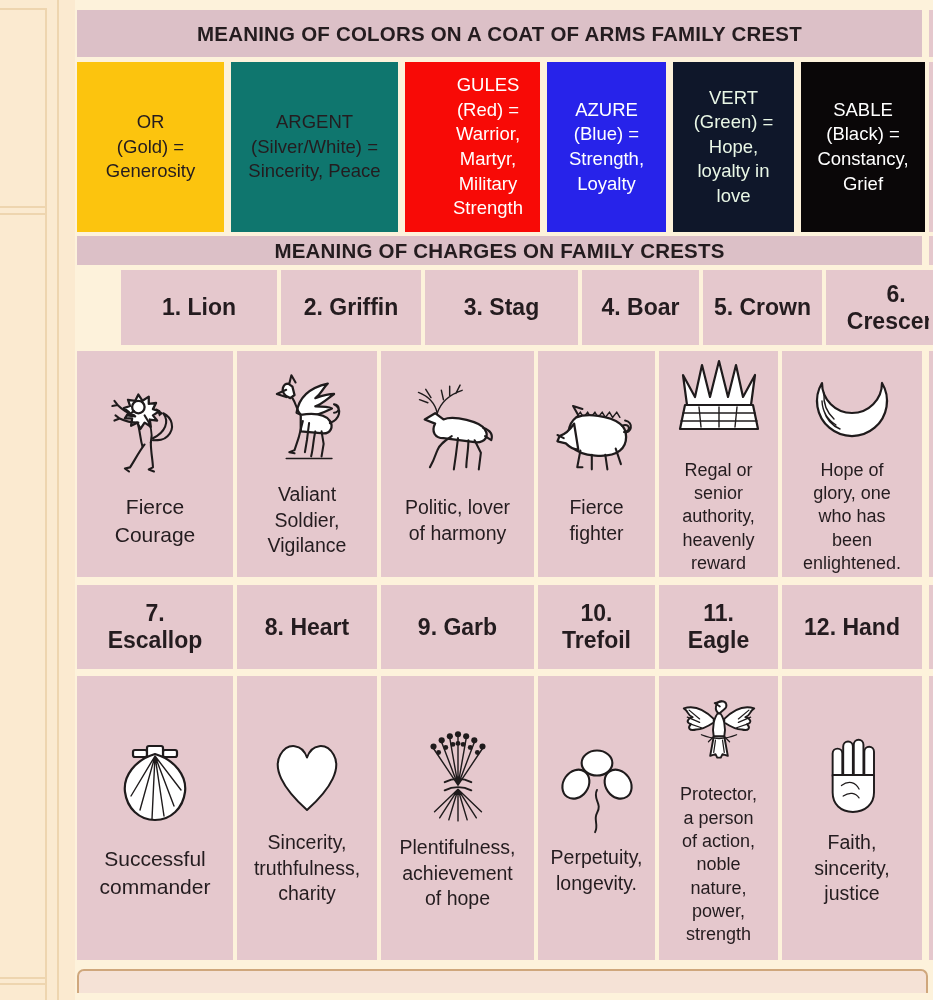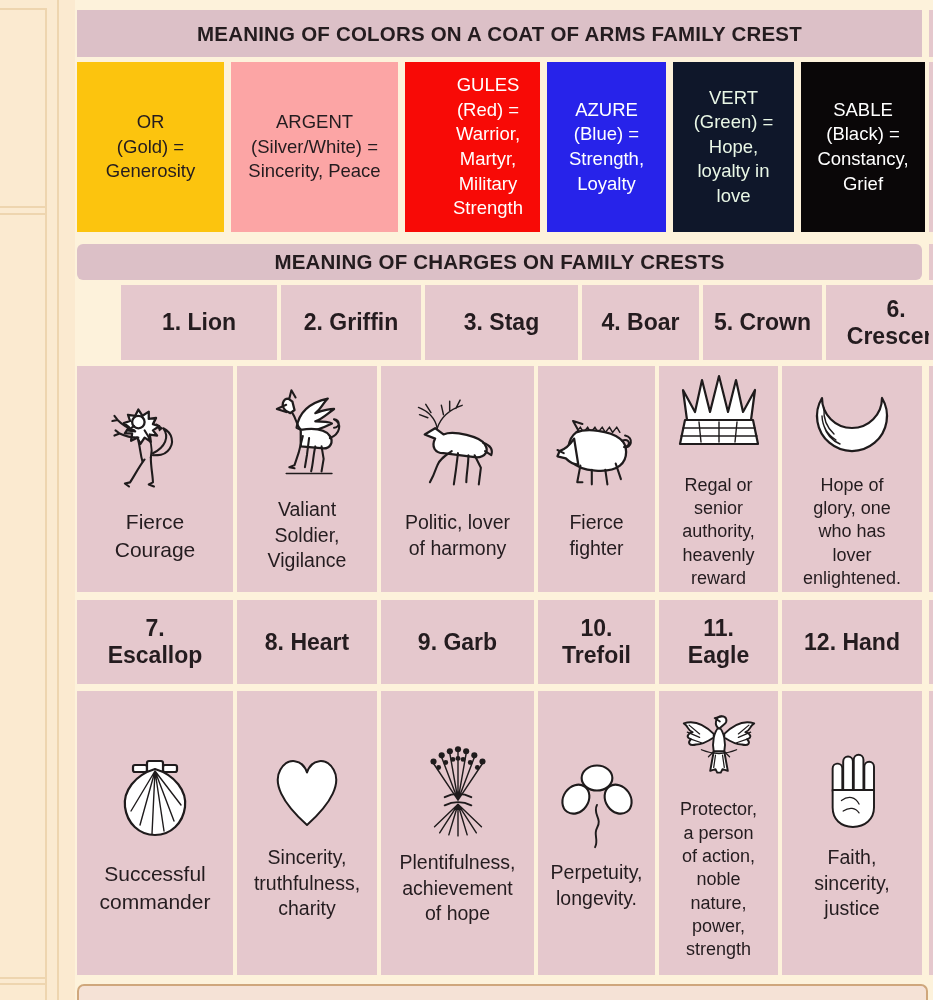--- a/index.html
+++ b/index.html
@@ -9,21 +9,21 @@
   
   .guide{position:absolute;background:#e9cda4;opacity:.75;}
 
   
   #panel{position:absolute;left:75px;top:0;width:858px;height:1000px;background:#fdf2db;}
   #panel .inner{position:relative;padding-left:2px;}
 
   .band{position:relative;width:845px;background:#dcc0c7;display:flex;align-items:center;justify-content:center;}
   .band::after,.trow::after,.tiles::after{content:"";position:absolute;left:852px;top:0;bottom:0;width:12px;background:#e5c8cd;}
   .band1{margin-top:10px;height:47px;}
-  .band2{margin-top:12px;height:36px;border-radius:6px;}
+  .band2{margin-top:4px;height:29px;}
   .band-title{font-size:20.5px;font-weight:bold;color:#241c1f;letter-spacing:.2px;text-align:left;}
 
   .tiles{position:relative;margin-top:5px;display:grid;grid-template-columns:147px 167px 135px 119px 121px 124px;column-gap:7px;height:170px;}
   .tile{display:flex;align-items:center;justify-content:center;text-align:center;}
   .tile-text{font-size:18.5px;line-height:1.33;white-space:pre-line;}
 
   .trow{position:relative;display:grid;grid-template-columns:156px 140px 153px 117px 119px 140px;column-gap:4px;}
   .hdr-row1{margin-top:5px;height:75px;padding-left:44px;}
   .img-row1{margin-top:6px;height:226px;}
   .hdr-row2{margin-top:8px;height:84px;}
@@ -62,21 +62,21 @@
       <div class="band band1">
         <div class="band-title">MEANING OF COLORS ON A COAT OF ARMS FAMILY CREST</div>
       </div>
 
       <div class="tiles">
         <div class="tile" style="background: rgb(252, 196, 14); color: rgb(36, 28, 31);">
           <div class="tile-text">OR
 (Gold) =
 Generosity</div>
         </div>
-        <div class="tile" style="background: #fca5a5; color: rgb(36, 28, 31);">
+        <div class="tile" style="background: #0f766e; color: rgb(36, 28, 31);">
           <div class="tile-text">ARGENT
 (Silver/White) =
 Sincerity, Peace</div>
         </div>
         <div class="tile" style="background: rgb(248, 10, 6); color: rgb(255, 255, 255); padding-left: 31px;">
           <div class="tile-text">GULES
 (Red) =
 Warrior,
 Martyr,
 Military
@@ -197,21 +197,21 @@
         <div class="cell">
           <span class="icon">
             <svg width="100" height="100" viewBox="0 0 100 100">
               <path class="wh" d="M20 30A35 35 0 1 0 80 30A30 30 0 0 1 20 30 Z" stroke-width="2.6"></path>
               <path class="th" d="M22 40a32 32 0 0 0 10 26M20 48a30 30 0 0 0 14 24M22 58a28 28 0 0 0 16 18"></path>
             </svg>
           </span>
           <div class="caption">Hope of
 glory, one
 who has
-lover
+been
 enlightened.</div>
         </div>
       </div>
 
       <div class="trow hdr-row2">
         <div class="cell hdr">7.
 Escallop</div>
         <div class="cell hdr">8. Heart</div>
         <div class="cell hdr">9. Garb</div>
         <div class="cell hdr">10.

